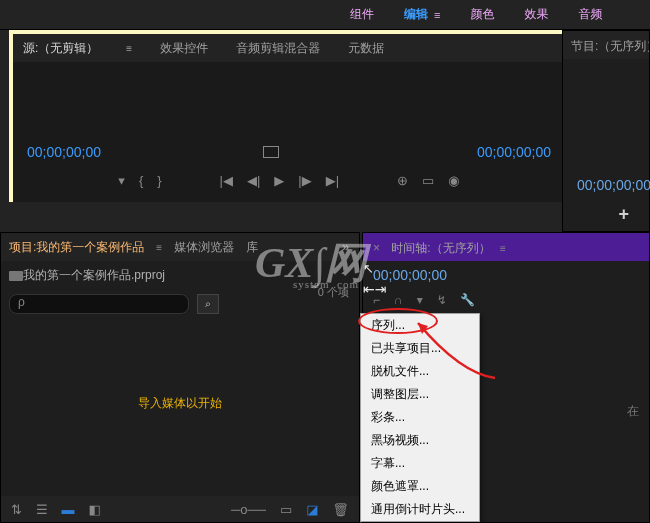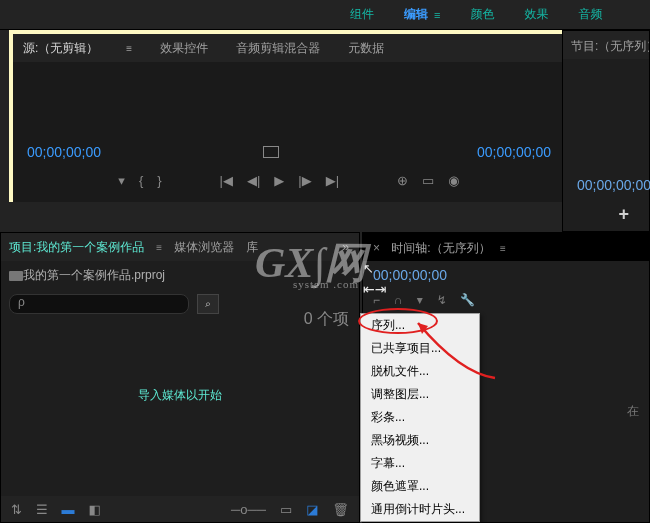--- a/index.html
+++ b/index.html
@@ -1,20 +1,20 @@
 <!DOCTYPE html>
 <html><head>
 <meta charset="utf-8">
 <style>
   * { margin: 0; padding: 0; box-sizing: border-box; font-family: "Microsoft YaHei", sans-serif; }
   body { background: #232323; color: #d0d0d0; font-size: 12px; width: 650px; height: 523px; overflow: hidden; position: relative; }
   
   
   .top-nav { height: 30px; background: #232323; display: flex; align-items: center; gap: 30px; padding-left: 350px; border-bottom: 1px solid #000; }
-  .top-nav span { color: #14b8a6; cursor: pointer; }
+  .top-nav span { color: #f0abfc; cursor: pointer; }
   .top-nav .active { color: #3b9cff; font-weight: bold; }
   .menu-eq { color: #3b9cff; margin-left: -24px; font-size: 11px; }
   
   
   .source-panel { position: absolute; top: 30px; left: 9px; width: 560px; height: 172px; background: #1e1e1e; border: 4px solid #fef9c3; }
   .src-tabs { height: 28px; background: #232323; display: flex; align-items: center; gap: 28px; padding-left: 10px; font-size: 12px; }
   .src-tabs span { color: #a0a0a0; }
   .src-tabs .active { color: #d8d8d8; }
   .burger { font-size: 10px; color: #888; }
   .src-view { height: 140px; background: #1a1a1a; }
@@ -26,36 +26,36 @@
   
   
   .prog-panel { position: absolute; top: 30px; left: 562px; width: 88px; height: 202px; background: #1e1e1e; border: 1px solid #000; }
   .prog-tabs { height: 28px; background: #232323; padding: 7px 8px; color: #a0a0a0; overflow: hidden; white-space: nowrap; }
   .prog-tc { position: absolute; left: 14px; bottom: 38px; color: #6aa8e8; font-size: 14px; }
   .prog-plus { position: absolute; right: 20px; bottom: 6px; color: #d0d0d0; font-size: 18px; font-weight: bold; cursor: pointer; }
   
   
   .proj-panel { position: absolute; top: 232px; left: 0; width: 360px; height: 291px; background: #1e1e1e; border: 1px solid #000; }
   .proj-tabs { height: 28px; background: #232323; display: flex; align-items: center; padding-left: 8px; gap: 12px; color: #a0a0a0; white-space: nowrap; }
-  .proj-tabs .active { color: #5eead4; }
+  .proj-tabs .active { color: #fdba74; }
   .dblchev { margin-left: auto; margin-right: 10px; font-size: 12px; }
   .proj-file { padding: 6px 8px; color: #b0b0b0; display: flex; align-items: center; }
   .bin-ic { width: 14px; height: 10px; background: #777; border-radius: 1px; display: inline-block; }
   .proj-search { display: flex; align-items: center; padding: 4px 8px; gap: 8px; }
   .search-box { flex: 0 0 180px; height: 20px; background: #0f0f0f; border: 1px solid #333; border-radius: 8px; padding: 0 8px; color: #888; font-size: 12px; }
   .search-ic { width: 22px; height: 20px; background: #2a2a2a; border: 1px solid #444; display: flex; align-items: center; justify-content: center; font-size: 10px; }
-  .item-count { position: absolute; right: 10px; top: 76px; color: #888; font-size: 16px; }
-  .import-hint { position: absolute; left: 50%; top: 154px; transform: translateX(-50%); color: #5eead4; }
+  .item-count { position: absolute; right: 10px; top: 52px; color: #888; font-size: 11px; }
+  .import-hint { position: absolute; left: 50%; top: 162px; transform: translateX(-50%); color: #eab308; }
   .proj-ftr { position: absolute; bottom: 0; left: 0; right: 0; height: 26px; background: #232323; display: flex; align-items: center; gap: 14px; padding: 0 10px; }
   .proj-ftr span { color: #888; font-size: 13px; cursor: pointer; }
   .proj-ftr .on { color: #2c7bd6; }
   
   
   .tl-panel { position: absolute; top: 232px; left: 362px; width: 288px; height: 291px; background: #1e1e1e; border: 1px solid #000; }
-  .tl-tabs { height: 28px; background: #000000; padding: 7px 10px; color: #a0a0a0; }
+  .tl-tabs { height: 28px; background: #4c1d95; padding: 7px 10px; color: #a0a0a0; }
   .tl-x { color: #888; margin-right: 8px; }
   .tl-tc { padding: 6px 10px; color: #6aa8e8; font-size: 14px; }
   .tl-icons { display: flex; gap: 14px; padding: 4px 10px; color: #7a7a7a; font-size: 12px; }
   .tl-text { position: absolute; right: 10px; top: 170px; color: #7a7a7a; }
   
   
   .tl-cursor { position: absolute; left: 0px; top: 28px; color: #e8e8e8; font-size: 13px; }
   .tl-insert { position: absolute; left: 0px; top: 48px; color: #e8e8e8; font-size: 14px; }
   
   

